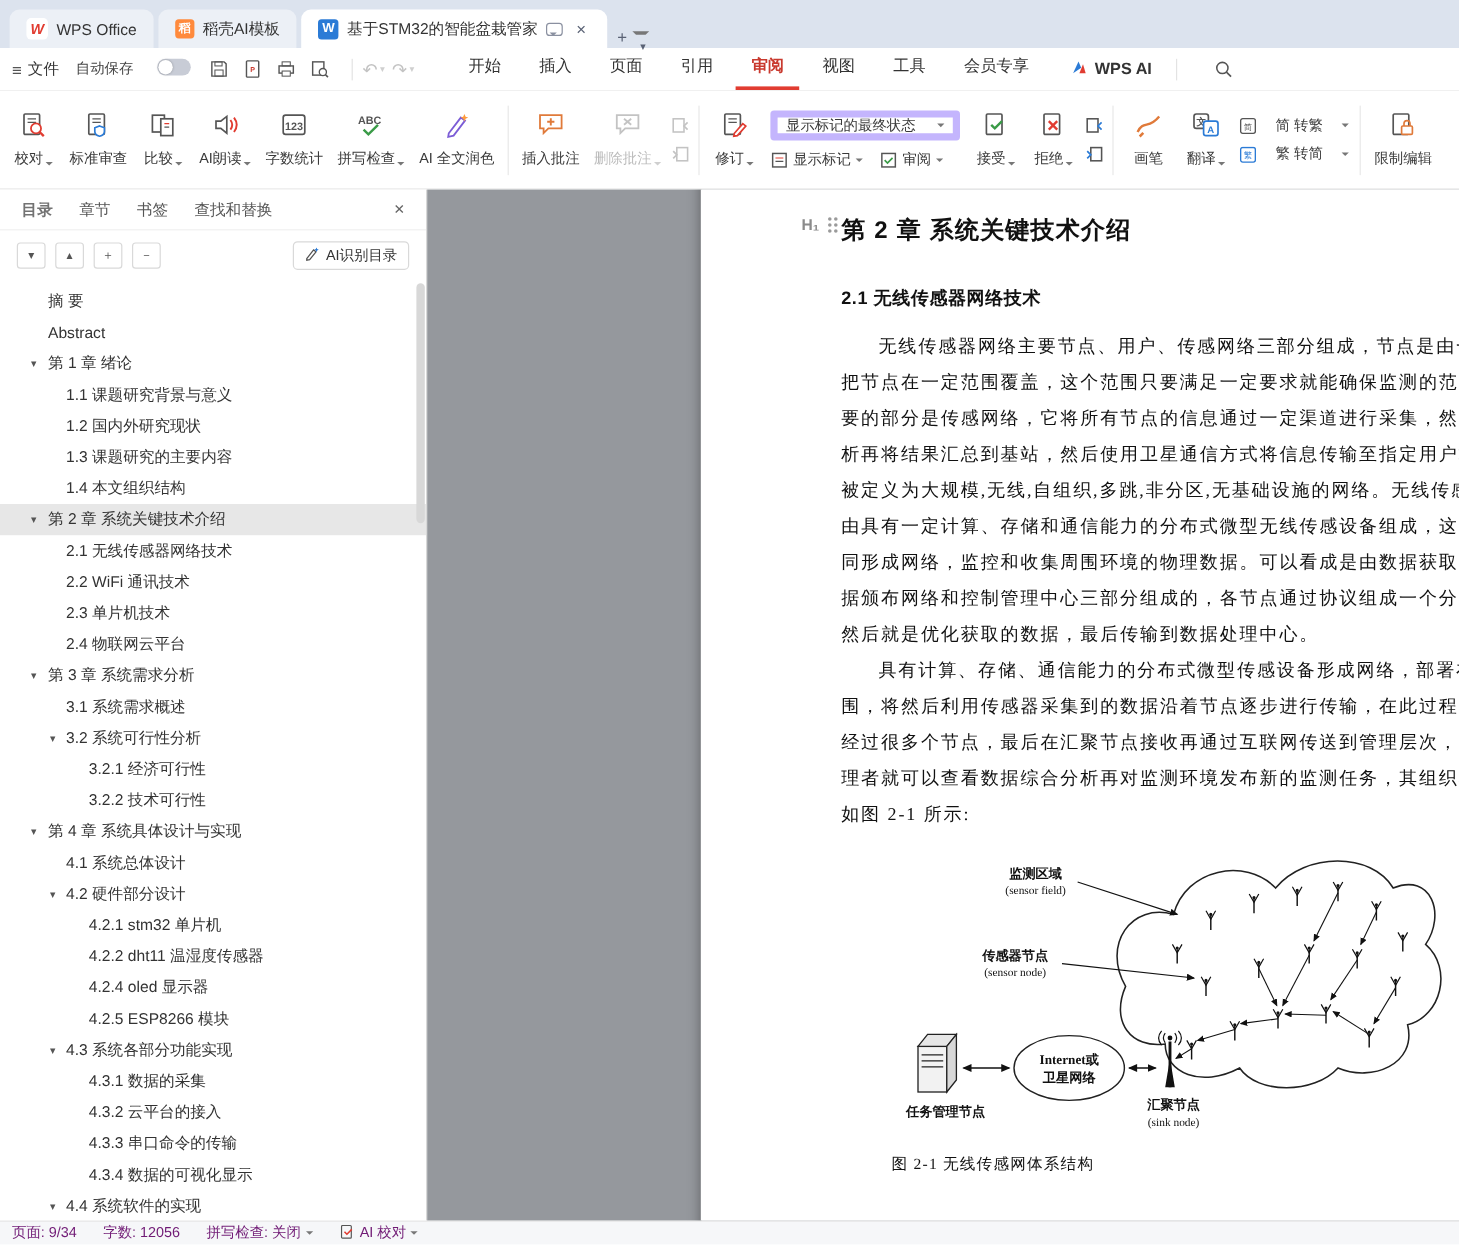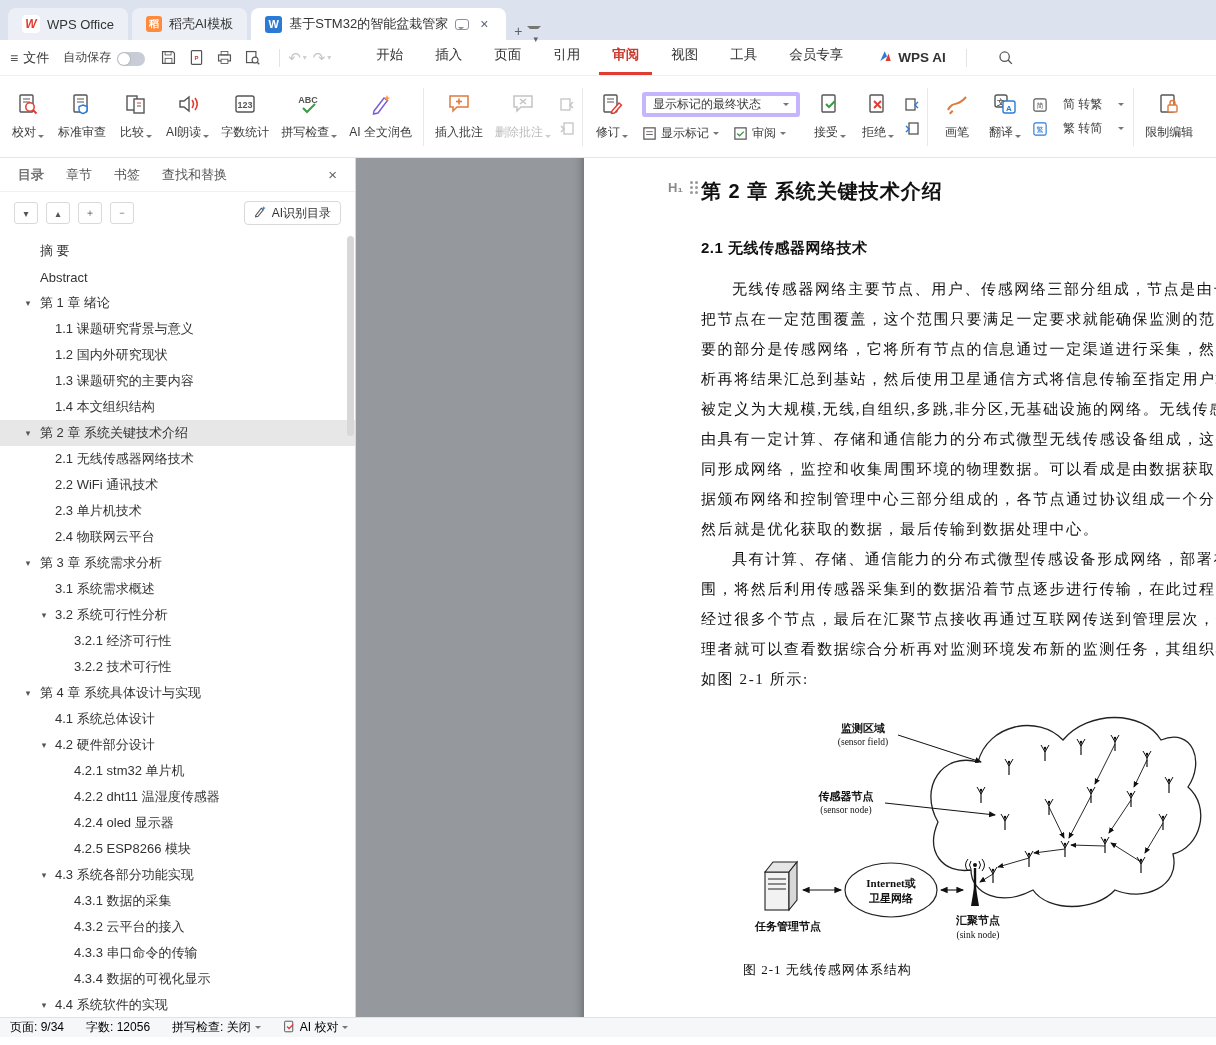--- a/index.html
+++ b/index.html
@@ -19,21 +19,21 @@
     display:flex; align-items:center; justify-content:center; font-weight:bold; }
   .ttab .bubble { width:14px; height:11px; border:1.3px solid #8a90a0; border-radius:3px; position:relative; }
   .ttab .bubble:after { content:""; position:absolute; left:2px; bottom:-4px; border:3px solid transparent; border-top-color:#8a90a0; }
   .ttab .close, .tbar-btn { color:#5a6275; font-size:14px; line-height:1; padding:2px 4px; cursor:default; }
   .tbar-btn.caret { font-size:9px; padding-top:6px; }
 
   
   .menubar { height:36px; background:#fff; display:flex; align-items:center; padding:0 10px; border-bottom:1px solid #f0f0f0; }
   .file-menu { display:flex; align-items:center; gap:5px; font-size:13px; margin-right:14px; }
   .hamburger { font-size:14px; color:#555; }
-  .autosave { display:flex; align-items:flex-end; gap:6px; font-size:12px; color:#444; margin-right:14px; }
+  .autosave { display:flex; align-items:flex-start; gap:20px; font-size:12px; color:#444; margin-right:14px; }
   .toggle { width:28px; height:14px; background:#c8ccd6; border-radius:7px; position:relative; }
   .toggle .knob { position:absolute; left:1px; top:1px; width:12px; height:12px; background:#fff; border-radius:50%; box-shadow:0 0 2px rgba(0,0,0,.3); }
   .qicons { display:flex; align-items:center; gap:10px; margin-right:10px; }
   .qicon { width:18px; height:18px; display:flex; align-items:center; justify-content:center; }
   .vline { width:1px; height:18px; background:#e3e3e3; margin:0 8px; }
   .undo-grp { display:flex; align-items:center; gap:2px; opacity:.35; margin-right:6px; font-size:15px; color:#555; }
   .tiny-caret { font-size:8px; color:#777; }
   .menu-tabs { display:flex; align-items:flex-start; gap:6px; margin-left:26px; }
   .menu-tab { padding:6px 13px 8px 13px; font-size:13.5px; color:#333; border-bottom:3px solid transparent; }
   .menu-tab.active { font-weight:bold; border-bottom-color:#e13c31; color:#c9392e; }
@@ -44,21 +44,21 @@
   .ribbon { height:82px; background:#fff; border-bottom:1px solid #e4e4e4; display:flex; align-items:center; padding:0 4px; overflow:hidden; }
   .rbtn { display:flex; flex-direction:column; align-items:center; justify-content:center; gap:8px;
     min-width:48px; height:68px; padding:2px 6px; border-radius:4px; }
   .rbtn .lbl, .mini-btn, .combo, .conv-row { font-size:12px; color:#3a3a3a; white-space:nowrap; }
   .rbtn .lbl { display:flex; align-items:flex-end; gap:2px; }
   .caret { width:0; height:0; border:3.5px solid transparent; border-top-color:#777; margin-top:3px; display:inline-block; }
   .rsep { width:1px; height:58px; background:#e8e8e8; margin:0 5px; flex:none; }
   .disabled { opacity:.35; }
   .pair { display:flex; flex-direction:column; gap:8px; justify-content:center; margin:0 2px; }
   .markup-col { display:flex; flex-direction:column; gap:8px; justify-content:center; margin:0 6px; }
-  .combo { width:158px; height:25px; border:4px solid #c4b5fd; border-radius:3px; display:flex; align-items:center;
+  .combo { width:158px; height:25px; border:6px solid #c4b5fd; border-radius:3px; display:flex; align-items:center;
     justify-content:space-between; padding:0 7px; background:#fff; }
   .mini-row { display:flex; gap:14px; align-items:center; }
   .mini-btn { display:flex; align-items:center; gap:4px; }
   .conv-col { display:flex; flex-direction:column; gap:7px; margin:0 4px; }
   .conv-row { display:flex; align-items:center; gap:16px; }
   .ico { display:flex; align-items:center; justify-content:center; }
 
   
   .main { display:flex; height:859px; }
   .sidebar { width:356px; background:#fff; border-right:1px solid #d8d8d8; position:relative; flex:none; }
@@ -93,21 +93,21 @@
   .doc-line { font-family:"Liberation Serif", serif; font-size:15px; line-height:30px; letter-spacing:1.6px;
     white-space:nowrap; color:#111; }
   .doc-line.indent { text-indent:31px; }
   .figure-wrap { margin:8px 0 0 42px; width:460px; }
   .fig-caption { font-family:"Liberation Serif", serif; font-size:13px; text-align:left; margin-top:6px; color:#111; letter-spacing:1px; }
   svg text.zh { font-family:"Liberation Serif", serif; font-size:11px; font-weight:bold; fill:#111; }
   svg text.en { font-family:"Liberation Serif", serif; font-size:9.5px; fill:#111; }
 
   
   .statusbar { height:20px; background:#f6f7f9; border-top:1px solid #e2e2e2; display:flex; align-items:center;
-    padding:0 10px; gap:22px; font-size:12px; color:#000000; }
+    padding:0 10px; gap:22px; font-size:12px; color:#701a75; }
   .sb-item { display:flex; align-items:center; gap:4px; }
 </style>
 </head>
 <body>
 
 <div class="titlebar">
   <div class="ttab">
     <span class="logo-wps">W</span>
     <span>WPS Office</span>
   </div>

